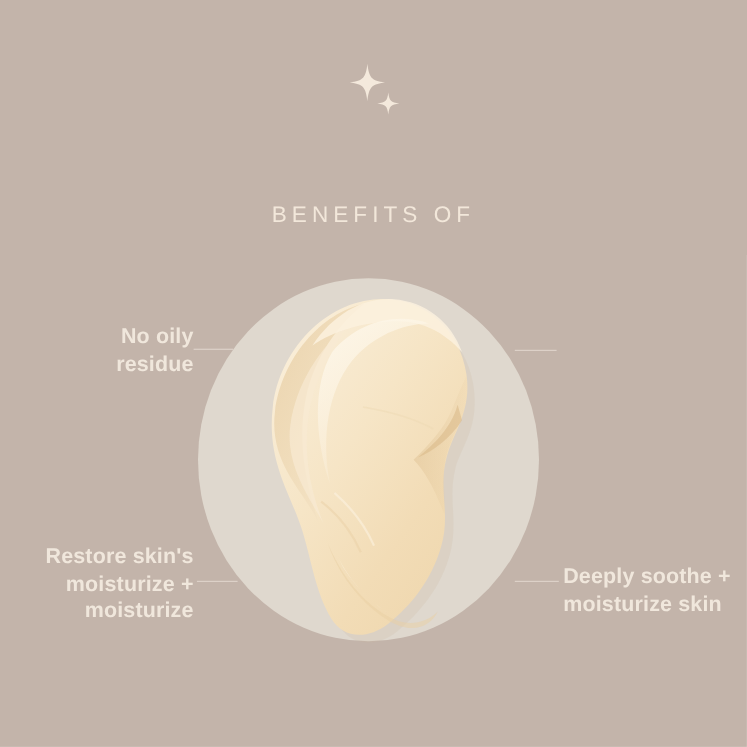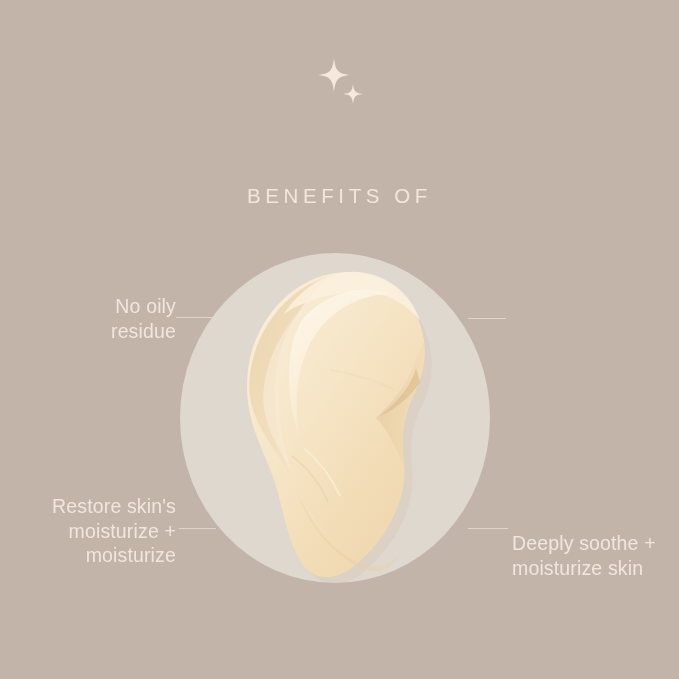--- a/index.html
+++ b/index.html
@@ -71,33 +71,33 @@
     top: 250px;
     width: 320px;
     height: 340px;
   }
   .swatch svg { display: block; }
 
   
   .label {
     position: absolute;
     font-family: "Liberation Sans", sans-serif;
-    font-weight: 400;
+    font-weight: 700;
     font-size: 19.5px;
     line-height: 24.5px;
     color: #f0e7dc;
     letter-spacing: 0.15px;
   }
   .label.right { text-align: left; }
   .label.left  { text-align: right; }
 
   #label-no-oily-residue      { left: 28px;  top: 294px; width: 148px; }
   #label-help-fight-dryness   { left: 512px; top: 285px; width: 150px; }
   #label-restore-suppleness   { left: 6px;   top: 494px; width: 170px; }
-  #label-deeply-soothe        { left: 512px; top: 512px; width: 160px; margin-top: 19px; }
+  #label-deeply-soothe        { left: 512px; top: 512px; width: 160px; }
 
   
   .connector {
     position: absolute;
     height: 1px;
     background: #e4dbd1;
     opacity: 0.85;
   }
   #connector-no-oily-residue    { left: 176px; top: 317px; width: 36px; }
   #connector-help-fight-dryness { left: 468px; top: 318px; width: 38px; }

